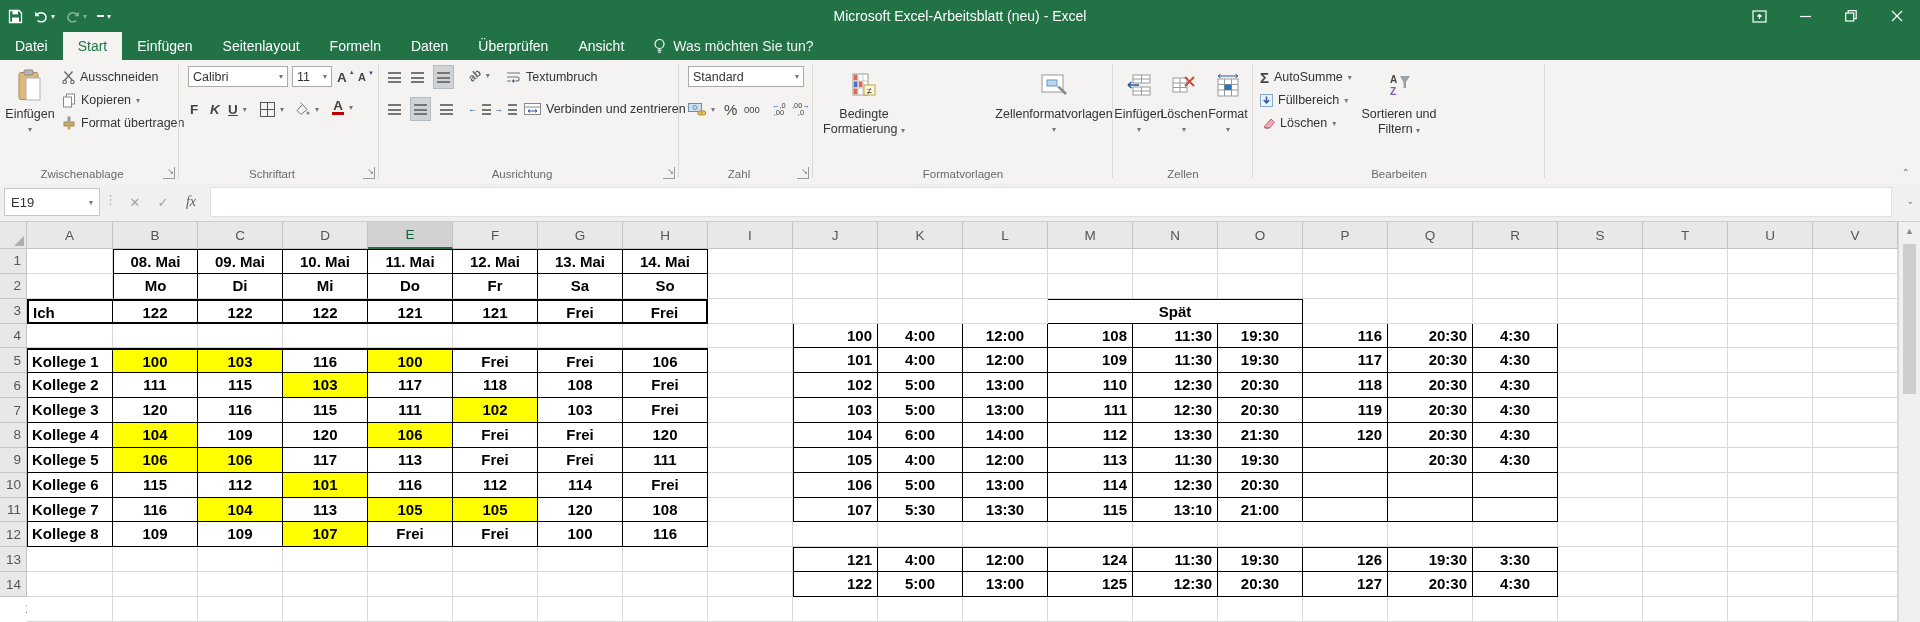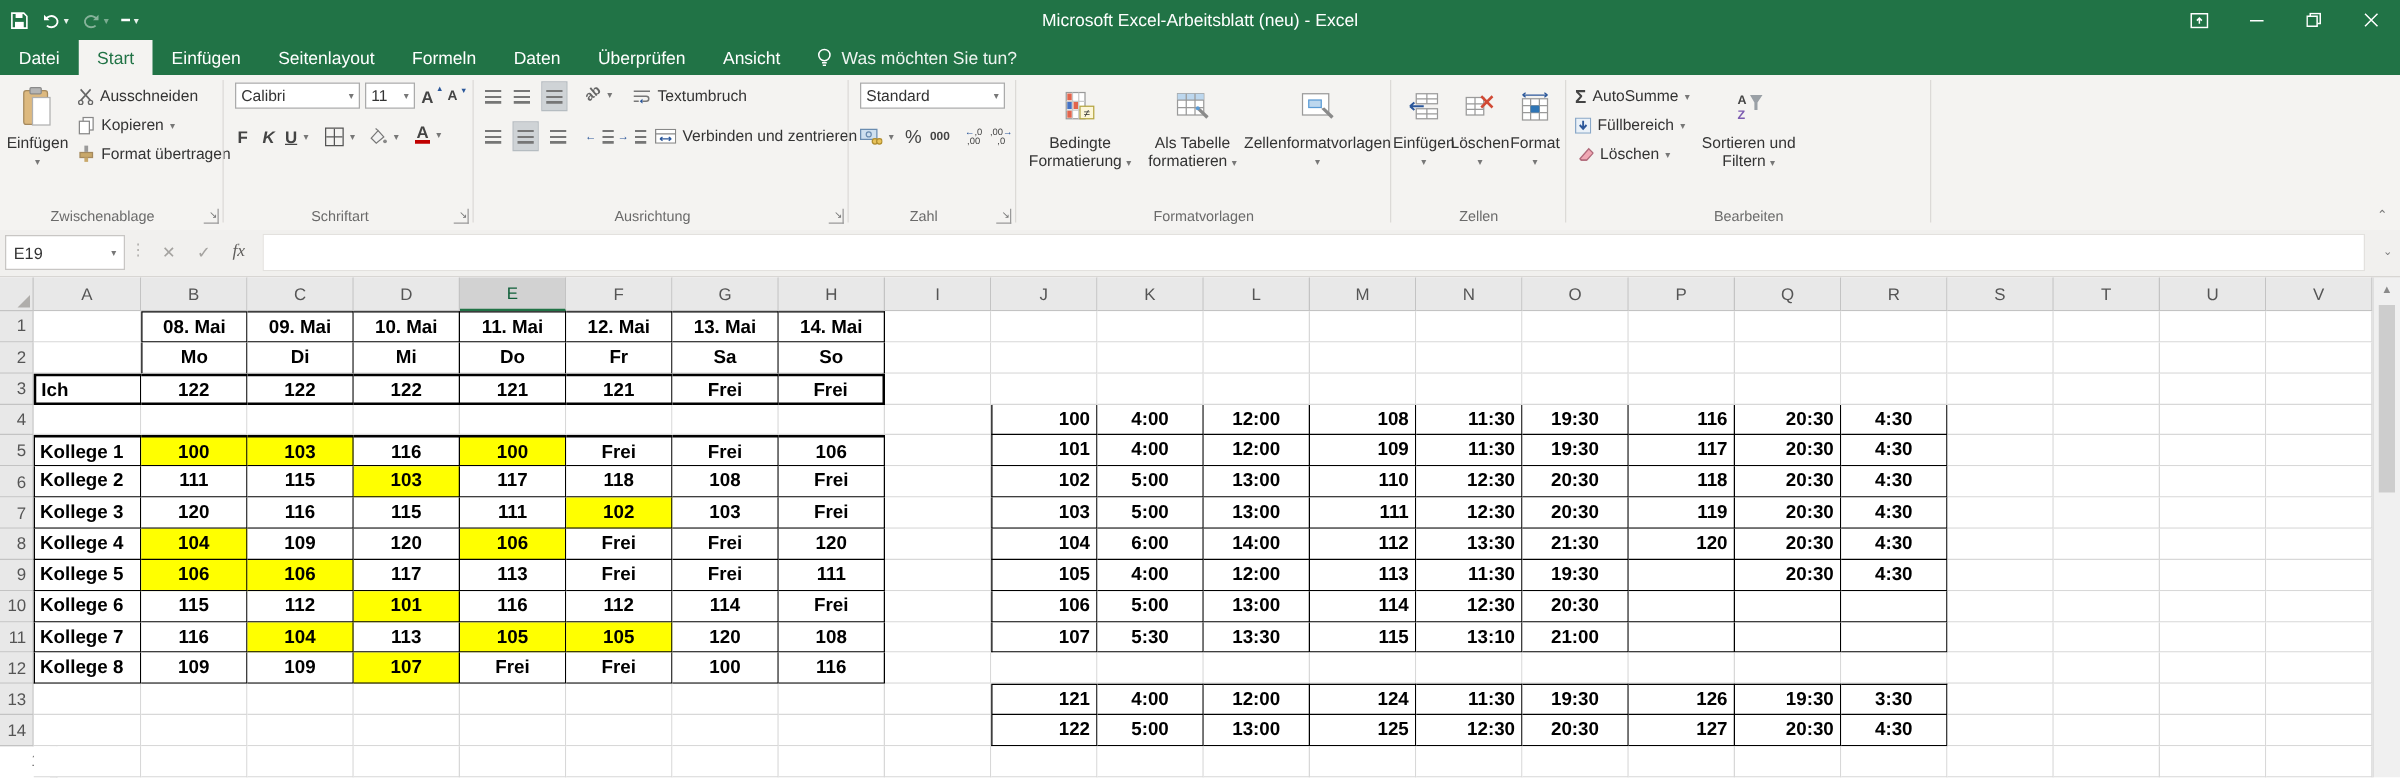--- a/index.html
+++ b/index.html
@@ -322,21 +322,21 @@
             <circle cx="12" cy="11" r="2.2" fill="#e8c25a" stroke="#b08d2e"></circle>
             <circle cx="15.5" cy="11" r="2.2" fill="#e8c25a" stroke="#b08d2e"></circle>
           </svg>
       </span>
         <span class="car">▾</span>
     </div>
     <div class="sbt" style="left:44px;top:38px">
         <span style="font-size:15px;color:#444">%</span>
       </div>
     <div class="sbt" style="left:64px;top:38px">
-        <span style="font-size:9.5px;font-weight:bold;color:#444">000</span>
+        <span style="font-size:9.5px;font-weight:normal;color:#444">000</span>
       </div>
     <div class="sbt" style="left:92px;top:38px">
         <span class="dec"><b>←</b>,0<br>,00</span>
       </div>
     <div class="sbt" style="left:112px;top:38px">
         <span class="dec">,00<b>→</b><br>,0</span>
       </div>
     <div class="glabel">Zahl</div>
     <div class="launch">↘</div>
   </div>
@@ -351,33 +351,20 @@
             <rect x="1.8" y="1.8" width="3.6" height="5.4" fill="#e2654d"></rect>
             <rect x="1.8" y="8.6" width="3.6" height="5.6" fill="#4472c4"></rect>
             <rect x="1.8" y="15.6" width="3.6" height="5.6" fill="#e2654d"></rect>
             <rect x="6.8" y="8.6" width="3.6" height="5.6" fill="#e2654d"></rect>
             <rect x="12" y="12" width="11" height="10" fill="#fdf6d8" stroke="#b5a642"></rect>
             <text x="17.5" y="20.5" font-size="9" text-anchor="middle" fill="#333">≠</text>
           </svg>
       </span>
       <span>Bedingte</span>
       <span><span>Formatierung</span> <span class="car">▾</span></span>
-    </div>
-    <div class="bigv" style="left:98px;width:84px">
-      <span class="ic">
-        <svg width="26" height="22" viewBox="0 0 26 22">
-            <rect x="1" y="1" width="21" height="17" fill="#fff" stroke="#9a9a9a"></rect>
-            <rect x="1" y="1" width="21" height="5" fill="#bdd7ee"></rect>
-            <path d="M1 6h21M1 12h21M8 1v17M15 1v17" stroke="#9a9a9a"></path>
-            <path d="M24 21L16 13l2.5-1L26 19z" fill="#8a8a8a"></path>
-            <circle cx="17.2" cy="12.6" r="1.6" fill="#5b9bd5"></circle>
-          </svg>
-      </span>
-      <span>Als Tabelle</span>
-      <span><span>formatieren</span> <span class="car">▾</span></span>
     </div>
     <div class="bigv" style="left:184px;width:112px">
       <span class="ic">
         <svg width="26" height="22" viewBox="0 0 26 22">
             <rect x="1" y="1" width="21" height="17" fill="#fff" stroke="#9a9a9a"></rect>
             <rect x="6" y="6" width="10" height="6" fill="#bdd7ee" stroke="#5b9bd5"></rect>
             <path d="M24 21L16 13l2.5-1L26 19z" fill="#8a8a8a"></path>
           </svg>
       </span>
       <span>Zellenformatvorlagen</span>
@@ -847,18 +834,19 @@
     <div class="cell" style="grid-area: 16 / 14;"></div>
     <div class="cell" style="grid-area: 16 / 15;"></div>
     <div class="cell" style="grid-area: 16 / 16;"></div>
     <div class="cell" style="grid-area: 16 / 17;"></div>
     <div class="cell" style="grid-area: 16 / 18;"></div>
     <div class="cell" style="grid-area: 16 / 19;"></div>
     <div class="cell" style="grid-area: 16 / 20;"></div>
     <div class="cell" style="grid-area: 16 / 21;"></div>
     <div class="cell" style="grid-area: 16 / 22;"></div>
     <div class="cell" style="grid-area: 16 / 23;"></div>
+    <div class="merged dc tc" style="grid-area: 4 / 14 / auto / span 3; border-top: 1px solid rgb(0, 0, 0); border-bottom: 1px solid rgb(0, 0, 0); border-right: 1px solid rgb(0, 0, 0);">Spät</div>
   </div>
 
 <div class="vscroll">
   <div class="vup">▲</div>
   <div class="vthumb"></div>
 </div>
 
 </body></html>

